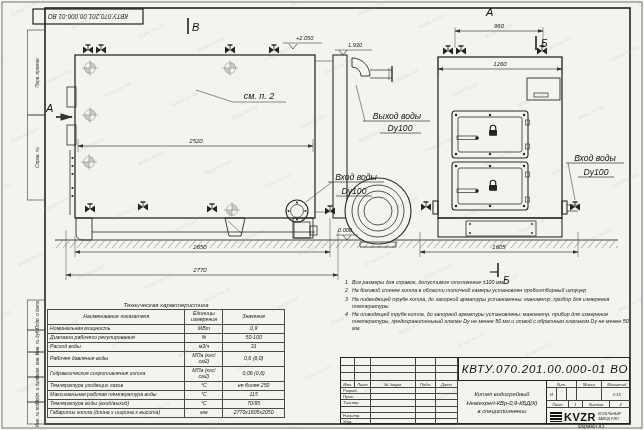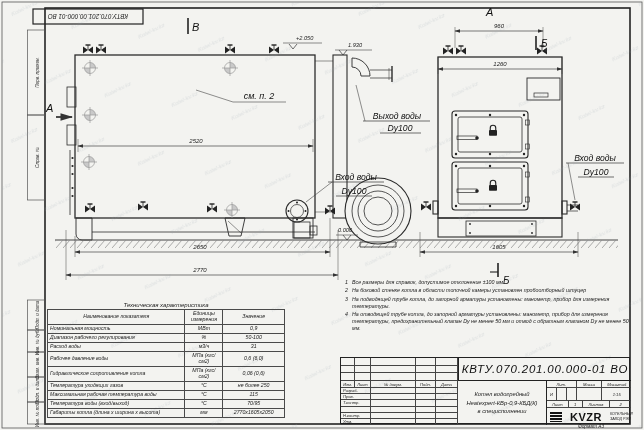--- a/index.html
+++ b/index.html
@@ -25,21 +25,21 @@
   .tb-grid{left:0;top:0;width:117px;height:67px;display:grid;grid-template-columns:14px 16px 45px 20px 1fr;grid-template-rows:repeat(3,7.7px) 7px repeat(6,1fr);}
   .tb-grid .c{border-right:0.6px solid #444;border-bottom:0.6px solid #444;font-size:4.1px;font-style:italic;display:flex;align-items:center;justify-content:center;overflow:hidden;color:#1c1c1c;}
   .tb-grid .lbl{grid-column:1/3;justify-content:flex-start;padding-left:2px;}
   .tb-num{left:117px;top:0;width:173px;height:23px;border-left:1.2px solid #222;border-bottom:1.2px solid #222;display:flex;align-items:center;justify-content:center;font-size:11.5px;font-style:italic;letter-spacing:0.8px;color:#111;}
   .tb-name{left:117px;top:23px;width:88px;height:44px;display:flex;flex-direction:column;align-items:center;justify-content:center;font-size:5.8px;font-style:italic;text-align:center;line-height:1.55;color:#1c1c1c;}
   .tb-right{left:205px;top:23px;width:85px;height:44px;border-left:1.2px solid #222;}
   .tb-right .row{display:flex;}
   .tb-right .cell{box-sizing:border-box;border-right:0.6px solid #444;border-bottom:0.6px solid #444;font-size:4.1px;font-style:italic;display:flex;align-items:center;justify-content:center;color:#1c1c1c;}
   .tb-right .last{border-right:none;}
   .big{font-size:6.5px;}
-  .logo-row{height:17px;display:flex;align-items:center;gap:8px;padding-left:3px;}
+  .logo-row{height:17px;display:flex;align-items:center;gap:2px;padding-left:3px;}
   .logo-mark{width:12px;height:10px;background:repeating-linear-gradient(180deg,#111 0 2px,#f3f3f0 2px 3px);flex:none;}
   .logo-text{font-weight:bold;font-size:11px;letter-spacing:0.5px;font-style:normal;color:#111;}
   .org{display:flex;flex-direction:column;font-size:3.6px;line-height:1.2;font-style:italic;color:#222;}
   .fmt{left:552px;top:424px;width:78px;font-size:4.8px;text-align:center;}
 </style>
 </head>
 <body>
 
 <div class="page">
 

